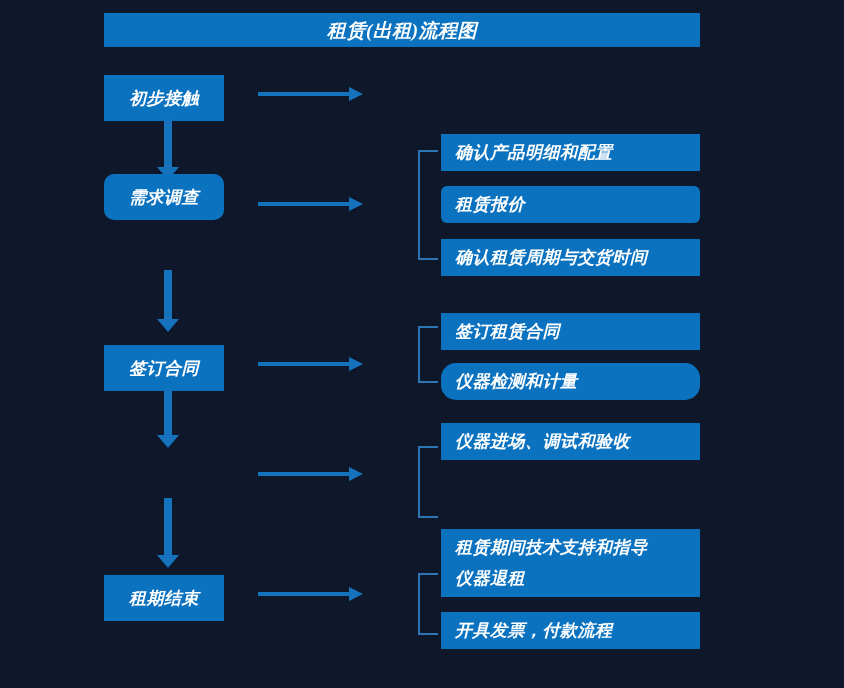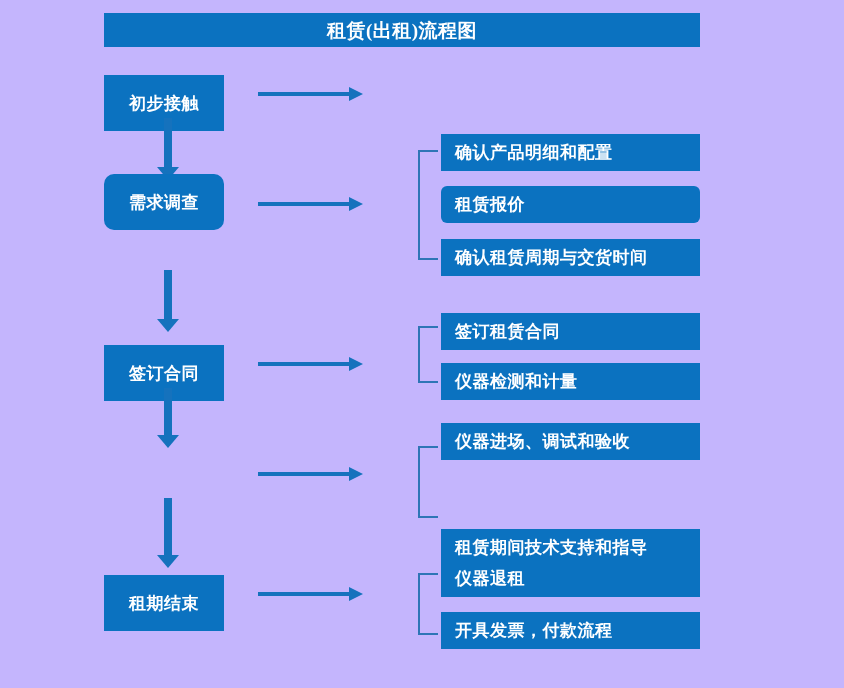--- a/index.html
+++ b/index.html
@@ -8,22 +8,23 @@
     padding: 0;
     background: #ffffff;
   }
   body {
     font-family: "Liberation Serif", "DejaVu Serif", serif;
   }
   #flow-canvas {
     position: relative;
     width: 844px;
     height: 688px;
-    background: #c4b5fd;
+    background: #0f172a;
     overflow: hidden;
+    font-style: italic;
   }
   .box {
     position: absolute;
     background: #0b72c0;
     color: #ffffff;
     display: flex;
     align-items: center;
     box-sizing: border-box;
     font-weight: bold;
     letter-spacing: 0.5px;
@@ -34,21 +35,21 @@
     left: 104px;
     top: 13px;
     width: 596px;
     height: 34px;
     justify-content: center;
     font-size: 19px;
   }
   .stage-box {
     left: 104px;
     width: 120px;
-    height: 56px;
+    height: 46px;
     justify-content: center;
     font-size: 17px;
   }
   .detail-box {
     left: 441px;
     width: 259px;
     height: 37px;
     justify-content: flex-start;
     padding-left: 14px;
     font-size: 17px;
@@ -153,21 +154,21 @@
   <div class="box stage-box" style="top:345px;">签订合同</div>
 
   <div class="h-arrow" style="top:357px;">
     <div class="shaft"></div>
     <div class="head"></div>
   </div>
 
   <div class="bracket" style="top:326px; height:57px;"></div>
 
   <div class="box detail-box" style="top:313px;">签订租赁合同</div>
-  <div class="box detail-box" style="top:363px;">仪器检测和计量</div>
+  <div class="box detail-box" style="top:363px;border-radius:15px;">仪器检测和计量</div>
 
   <div class="v-arrow" style="top:388px; height:60px;">
     <div class="shaft" style="height:47px;"></div>
     <div class="head"></div>
   </div>
 
 
   <div class="h-arrow" style="top:467px;">
     <div class="shaft"></div>
     <div class="head"></div>

